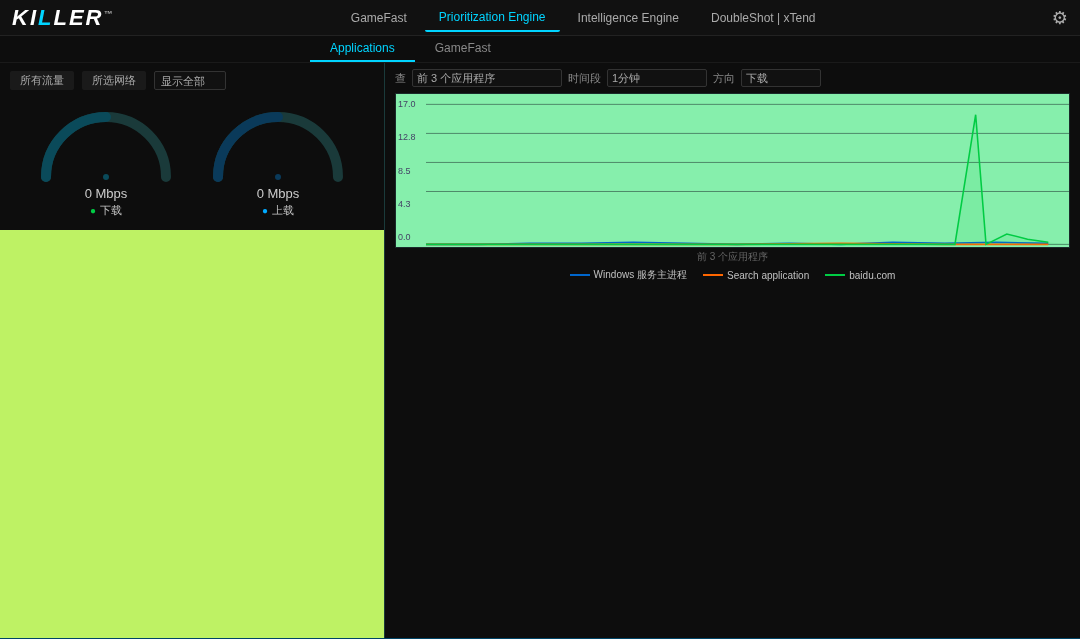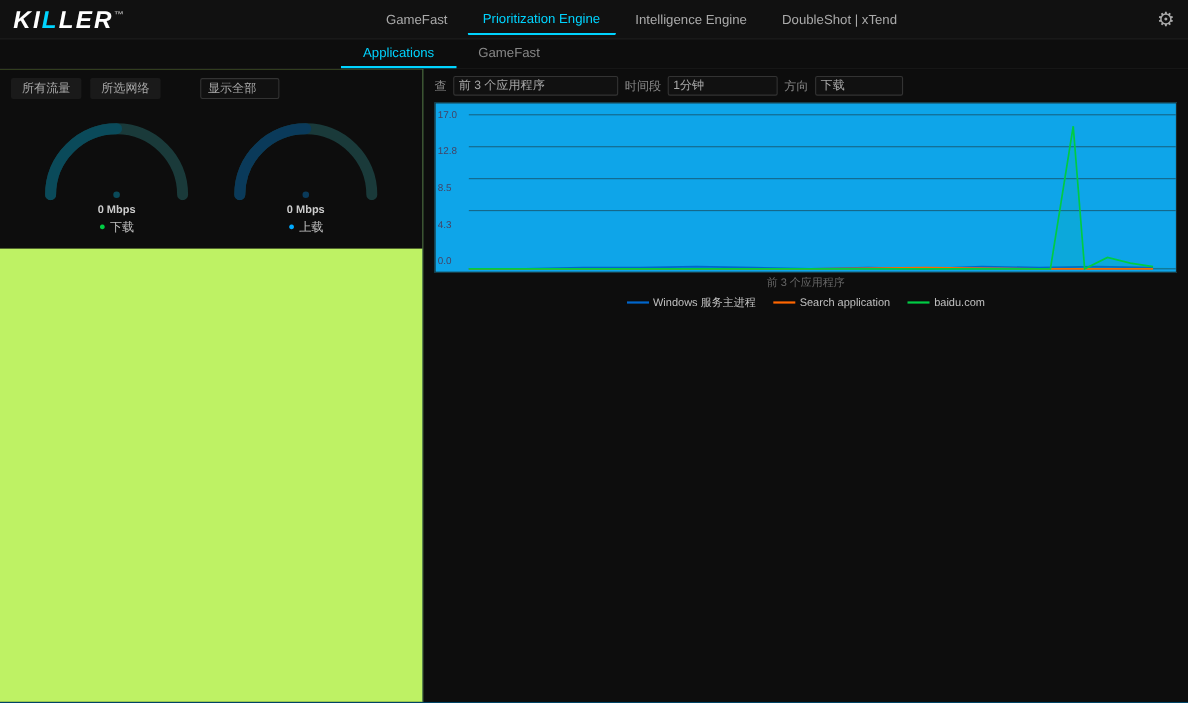--- a/index.html
+++ b/index.html
@@ -105,21 +105,20 @@
       font-size: 11px;
     }
     .network-select {
       background: #111;
       border: 1px solid #333;
       color: #aaa;
       padding: 2px 20px 2px 6px;
       font-size: 11px;
       border-radius: 2px;
       appearance: none;
-      margin-left: 28px;
       -webkit-appearance: none;
     }
 
     .gauges-row {
       display: flex;
       justify-content: space-around;
       padding: 8px 10px;
     }
 
     .gauge-container {
@@ -127,23 +126,23 @@
       flex-direction: column;
       align-items: center;
       width: 160px;
     }
 
     .gauge-info {
       text-align: center;
       margin-top: 4px;
     }
     .gauge-speed {
-      font-size: 10px;
+      font-size: 13px;
       color: #ccc;
-      font-weight: bold;
+      font-weight: normal;
     }
     .gauge-direction {
       font-size: 11px;
       display: flex;
       align-items: center;
       gap: 4px;
       justify-content: center;
       margin-top: 2px;
     }
     .dot-green { color: #00cc44; font-size: 10px; }
@@ -195,21 +194,21 @@
       border-radius: 2px;
       appearance: none;
       -webkit-appearance: none;
     }
     .chart-select-wide { width: 150px; }
     .chart-select-mid { width: 100px; }
     .chart-select-narrow { width: 80px; }
     .chart-label { font-size: 11px; color: #888; }
 
     .chart-area {
-      background: #0ea5e9;
+      background: #86efac;
       border: 1px solid #1a2a2a;
       height: 155px;
       position: relative;
       overflow: hidden;
     }
 
     .chart-title {
       text-align: center;
       font-size: 10px;
       color: #666;

